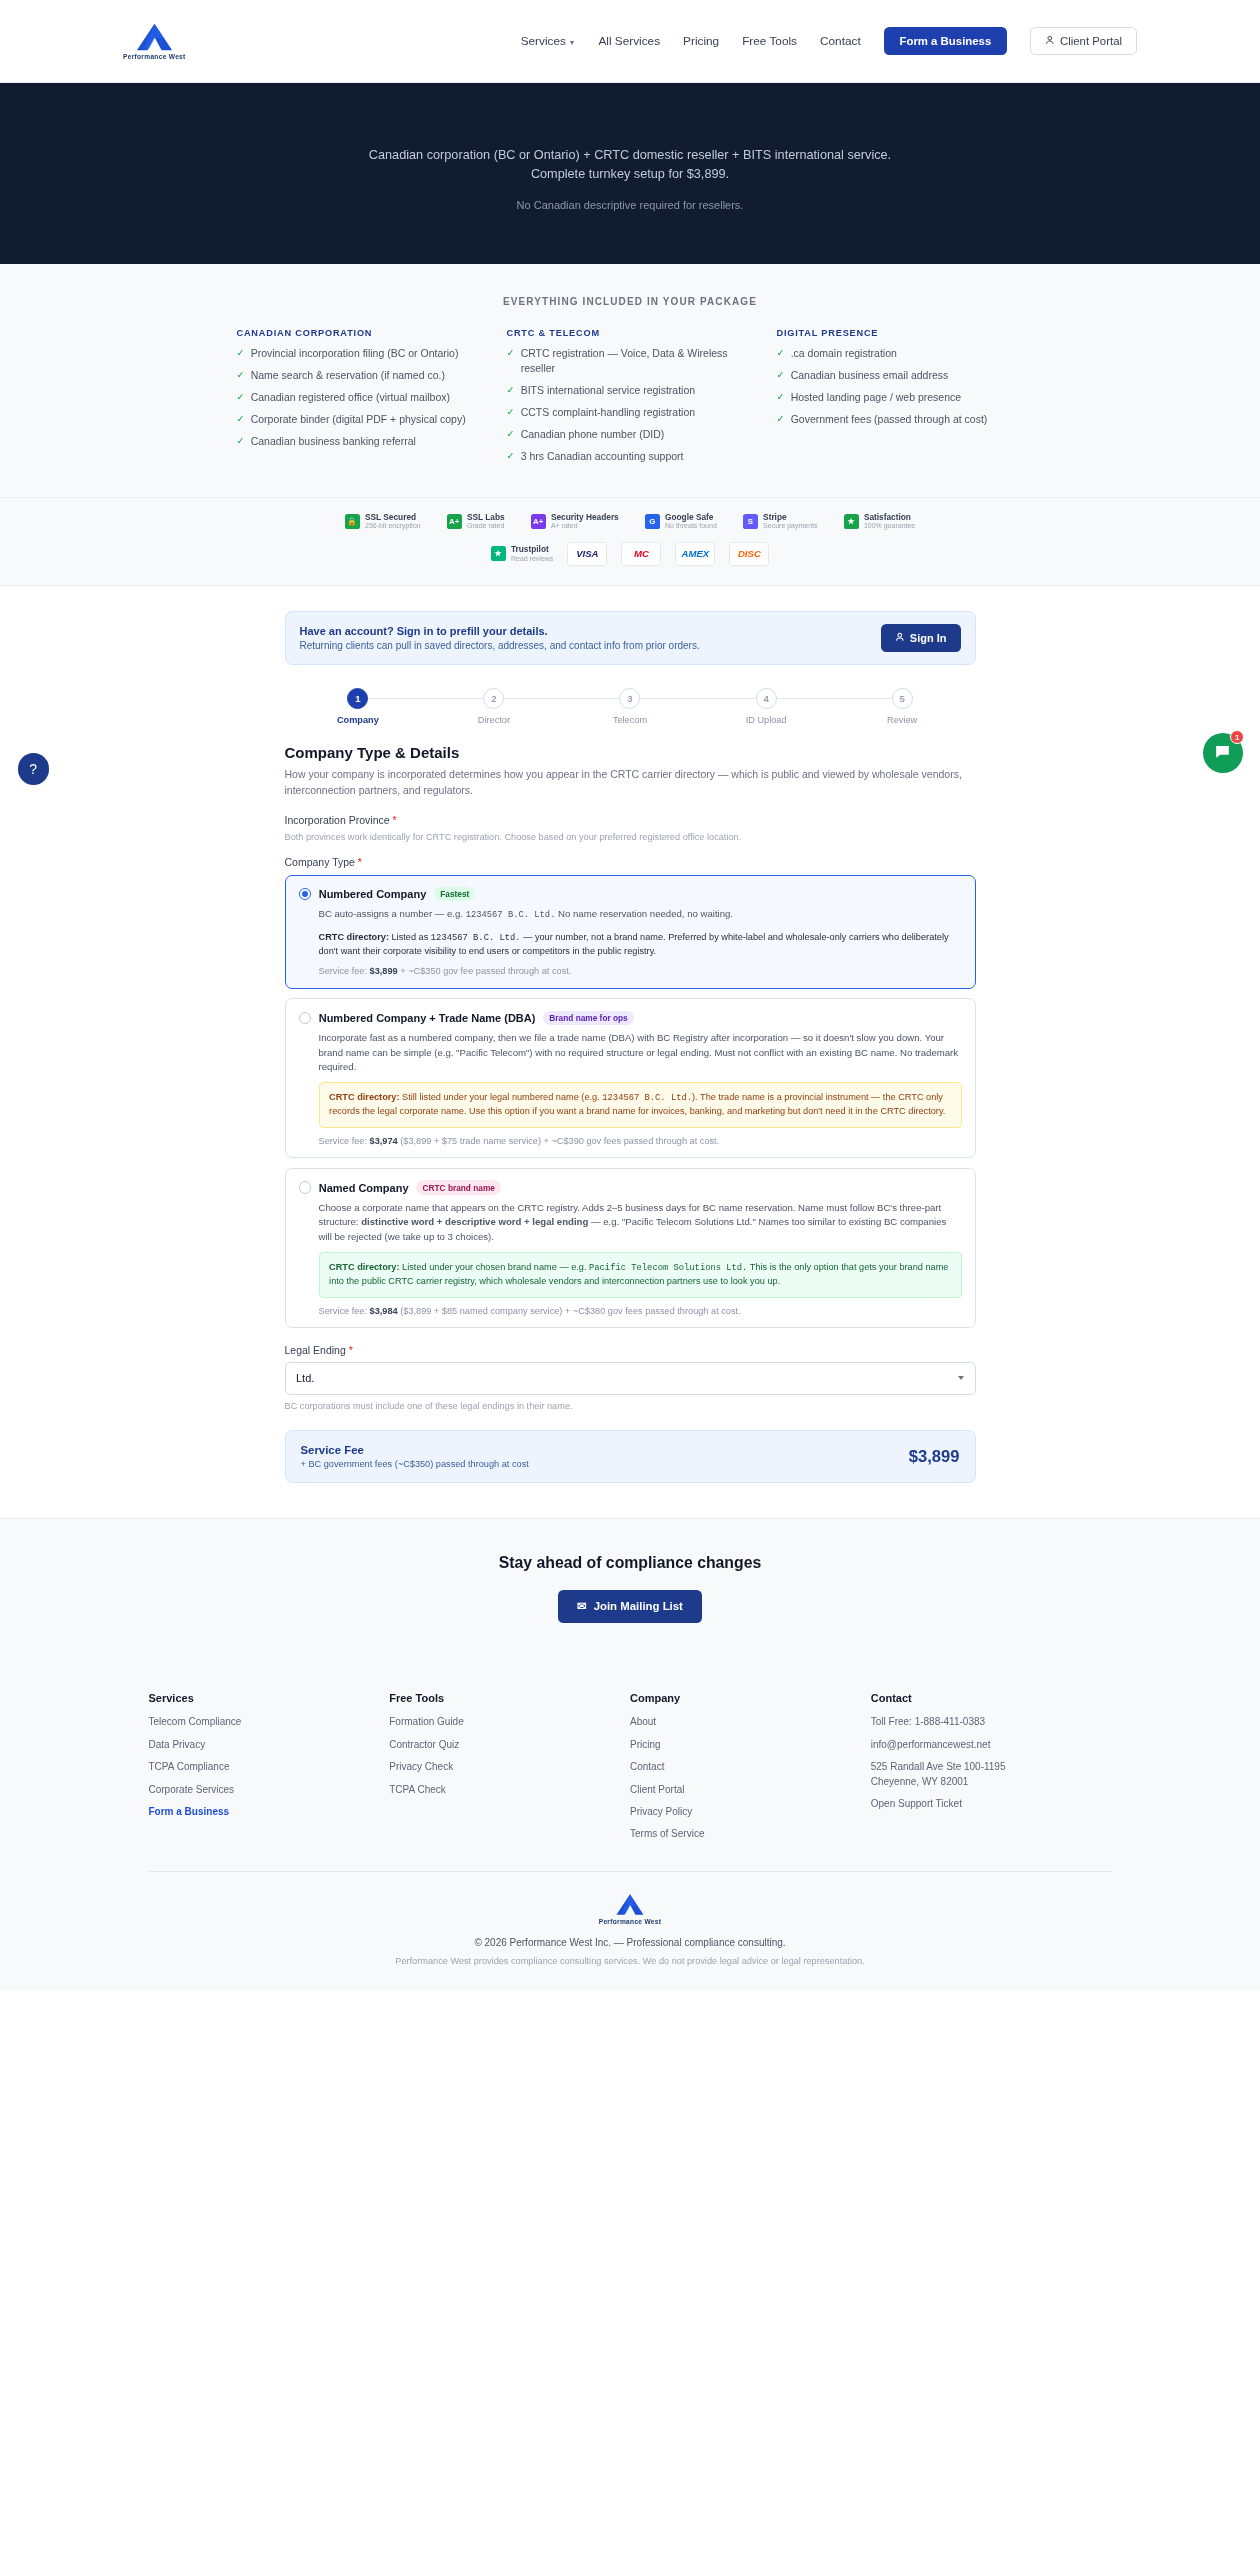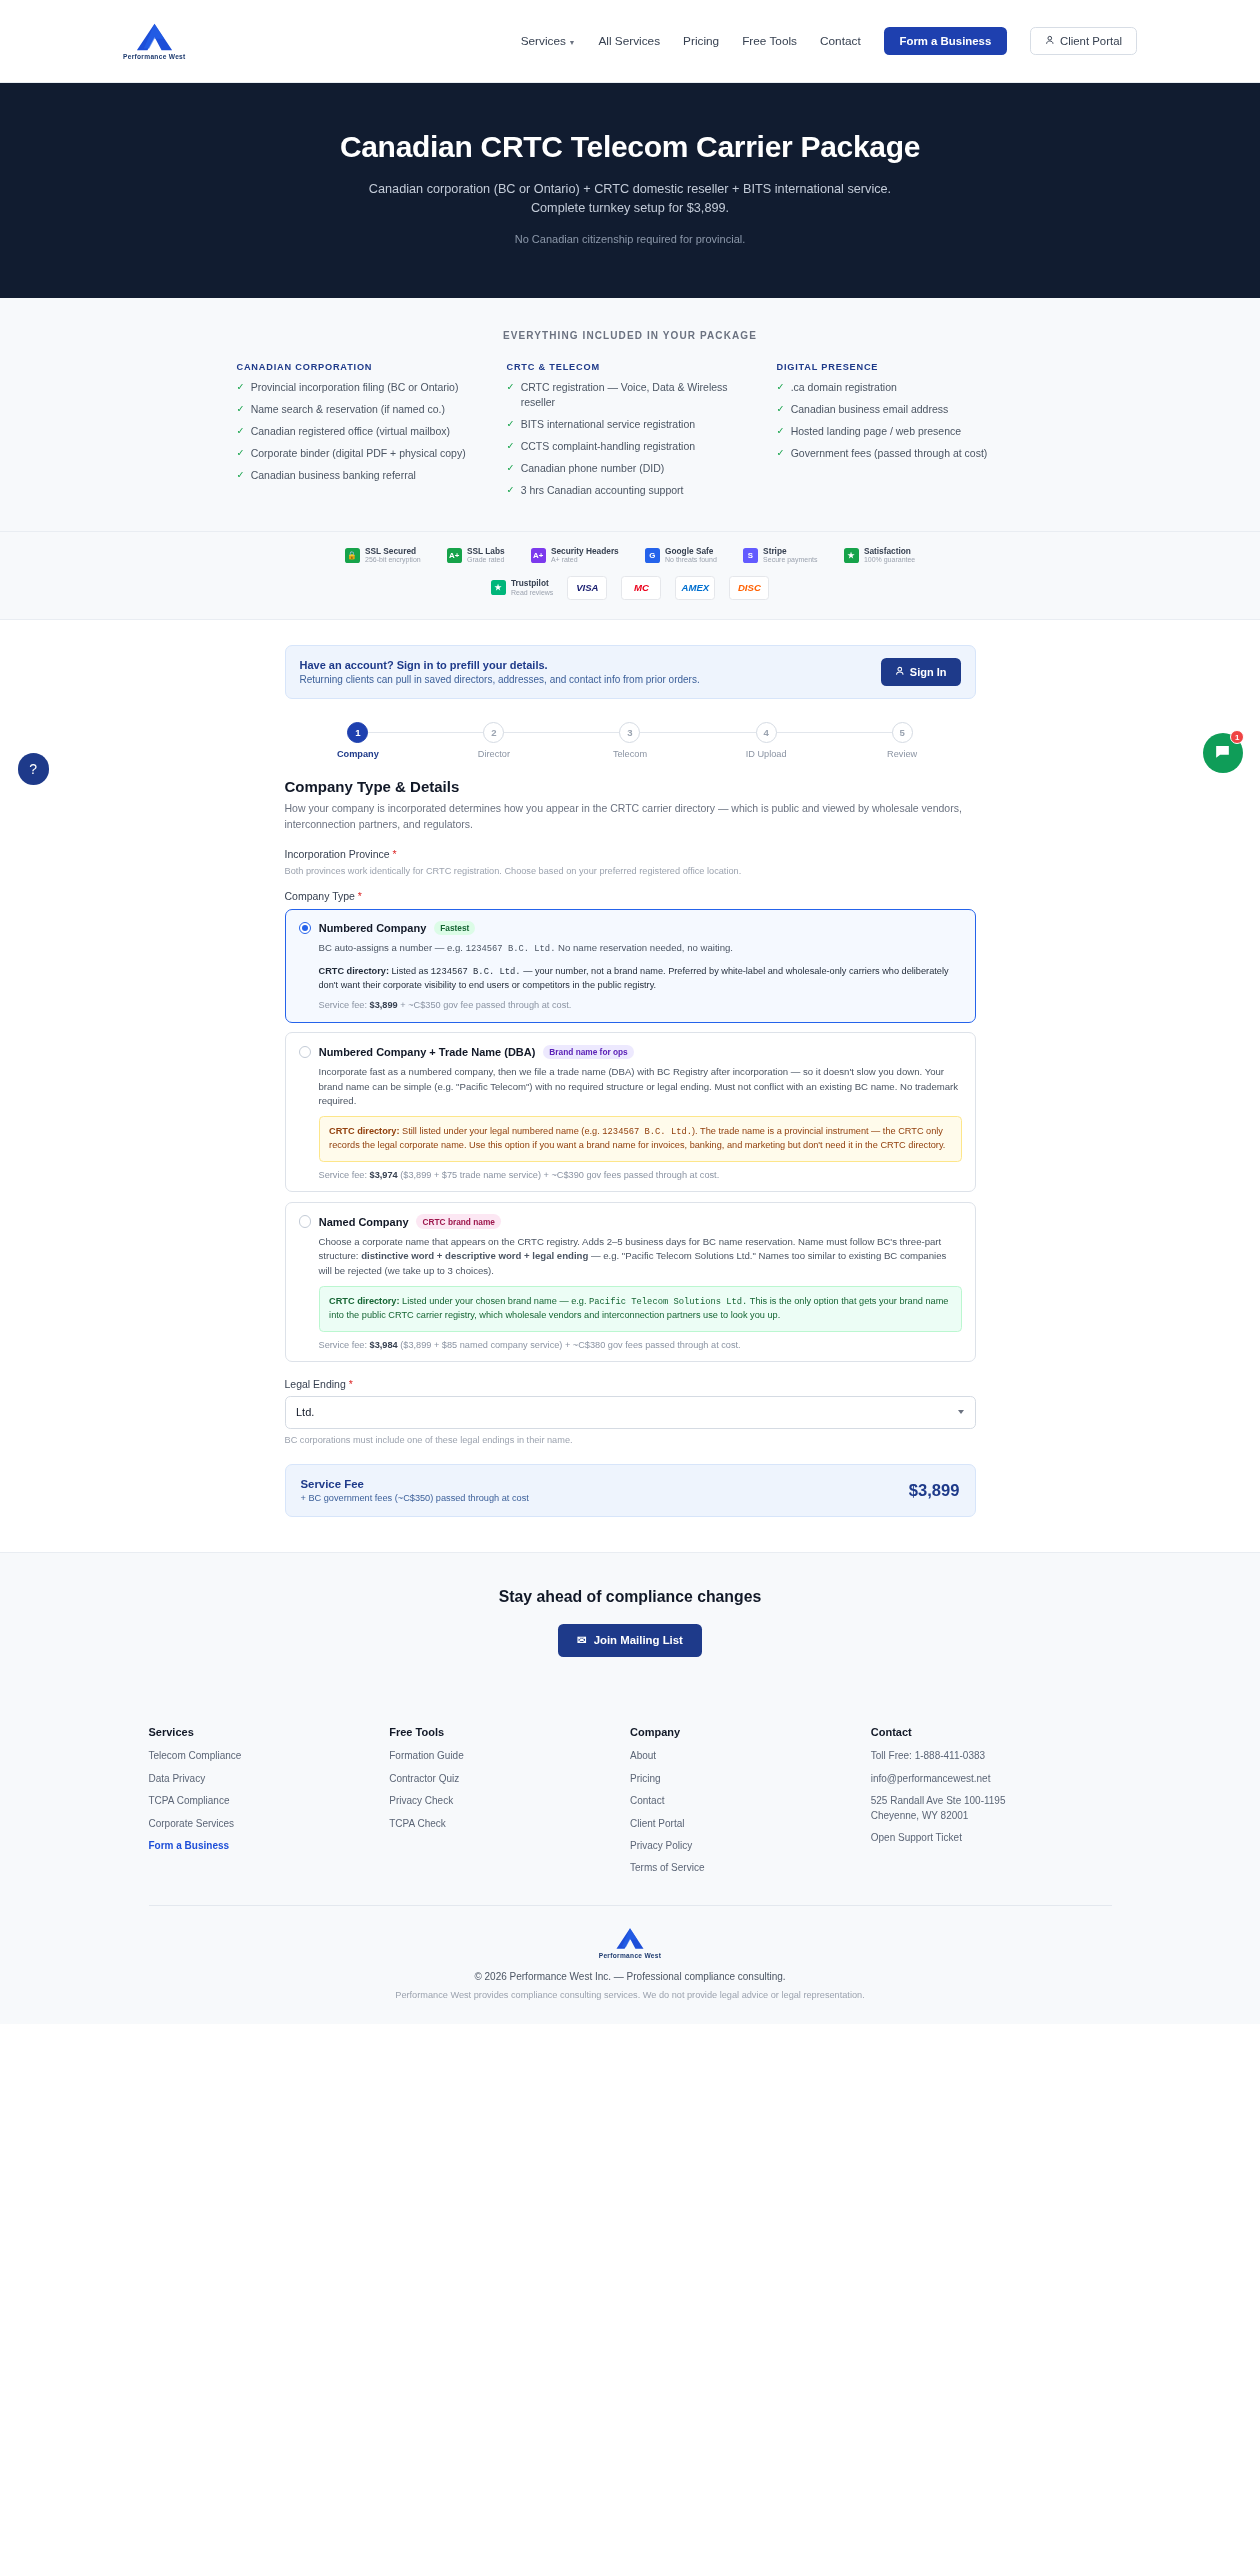--- a/index.html
+++ b/index.html
@@ -269,23 +269,22 @@
               <circle cx="6" cy="4" r="2.3" fill="none" stroke="#374151" stroke-width="1.2"></circle>
               <path d="M2 11c0-2.2 1.8-3.5 4-3.5S10 8.8 10 11" fill="none" stroke="#374151" stroke-width="1.2"></path>
             </svg>
         </span>
         <span>Client Portal</span>
       </button>
     </div>
   </div>
 
   <div class="hero">
-    <h1>Canadian CRTC Telecom Carrier Package</h1>
     <p class="sub">Canadian corporation (BC or Ontario) + CRTC domestic reseller + BITS international service. Complete turnkey setup for $3,899.</p>
-    <p class="note">No Canadian citizenship required for provincial.</p>
+    <p class="note">No Canadian descriptive required for resellers.</p>
   </div>
 
   <div class="package">
     <h2>EVERYTHING INCLUDED IN YOUR PACKAGE</h2>
     <div class="cols">
 
       <div class="col">
         <h3>CANADIAN CORPORATION</h3>
         <ul>
           <li>

